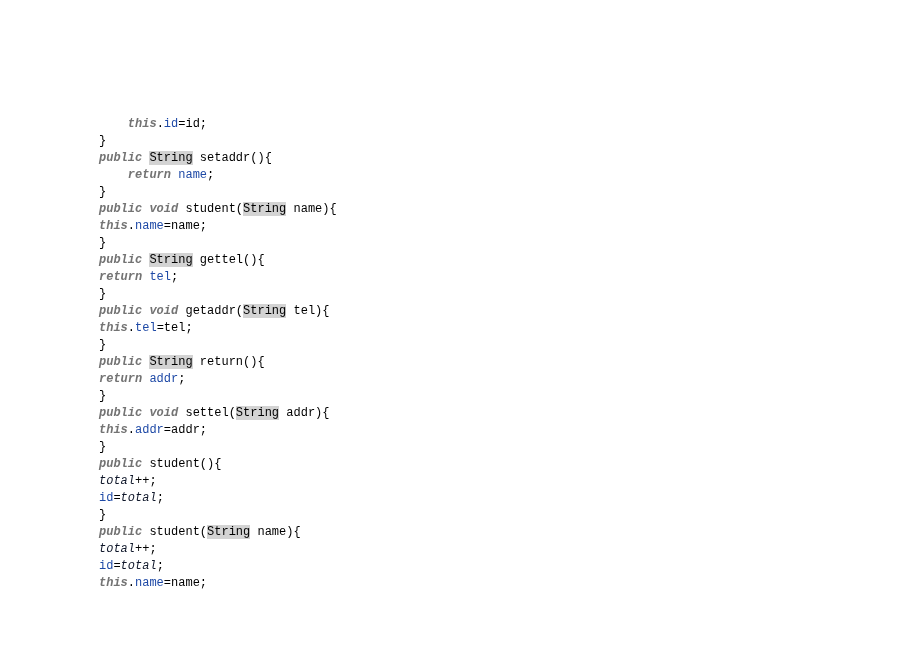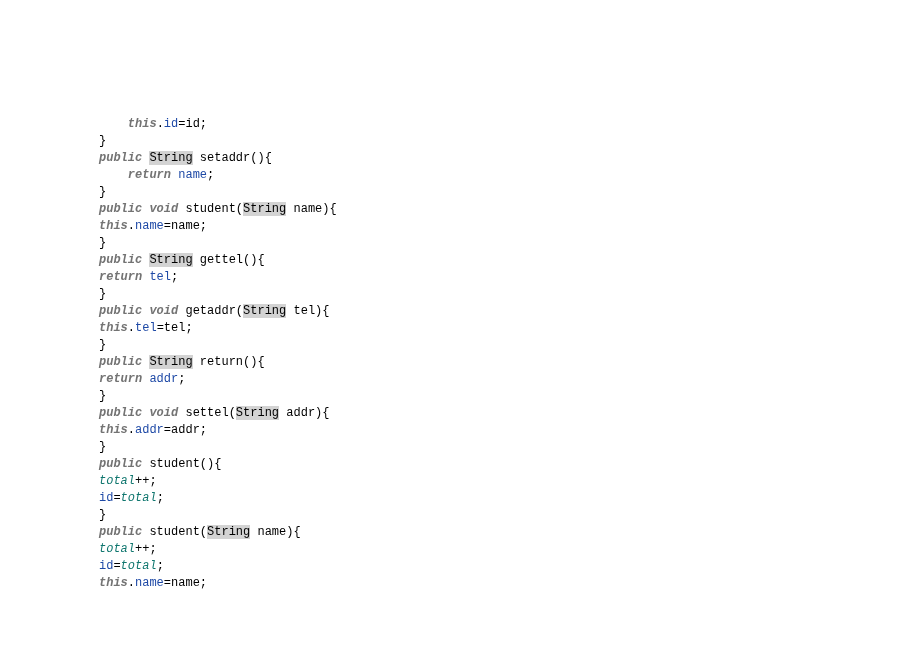--- a/index.html
+++ b/index.html
@@ -16,21 +16,21 @@
     top: 99px;
     font-family: "Courier New", Courier, monospace;
     font-size: 12px;
     line-height: 17px;
     white-space: pre;
     color: #000000;
   }
   .kw    { color: #737373; font-weight: bold; font-style: italic; }   
   .type  { background: #d3d3d3; }                 
   .memb  { color: #1e49a6; }                      
-  .memb-i { color: #0f766e; font-style: italic; } 
+  .memb-i { color: #0f172a; font-style: italic; } 
 </style>
 </head>
 <body>
 
 <div class="code-block">
 <span><span>    </span><span class="kw">this</span><span>.</span><span class="memb">id</span><span>=</span><span>id</span><span>;</span></span>
 <span><span>}</span></span>
 <span><span class="kw">public</span><span> </span><span class="type">String</span><span> </span><span>setaddr</span><span>(</span><span>)</span><span>{</span></span>
 <span><span>    </span><span class="kw">return</span><span> </span><span class="memb">name</span><span>;</span></span>
 <span><span>}</span></span>

